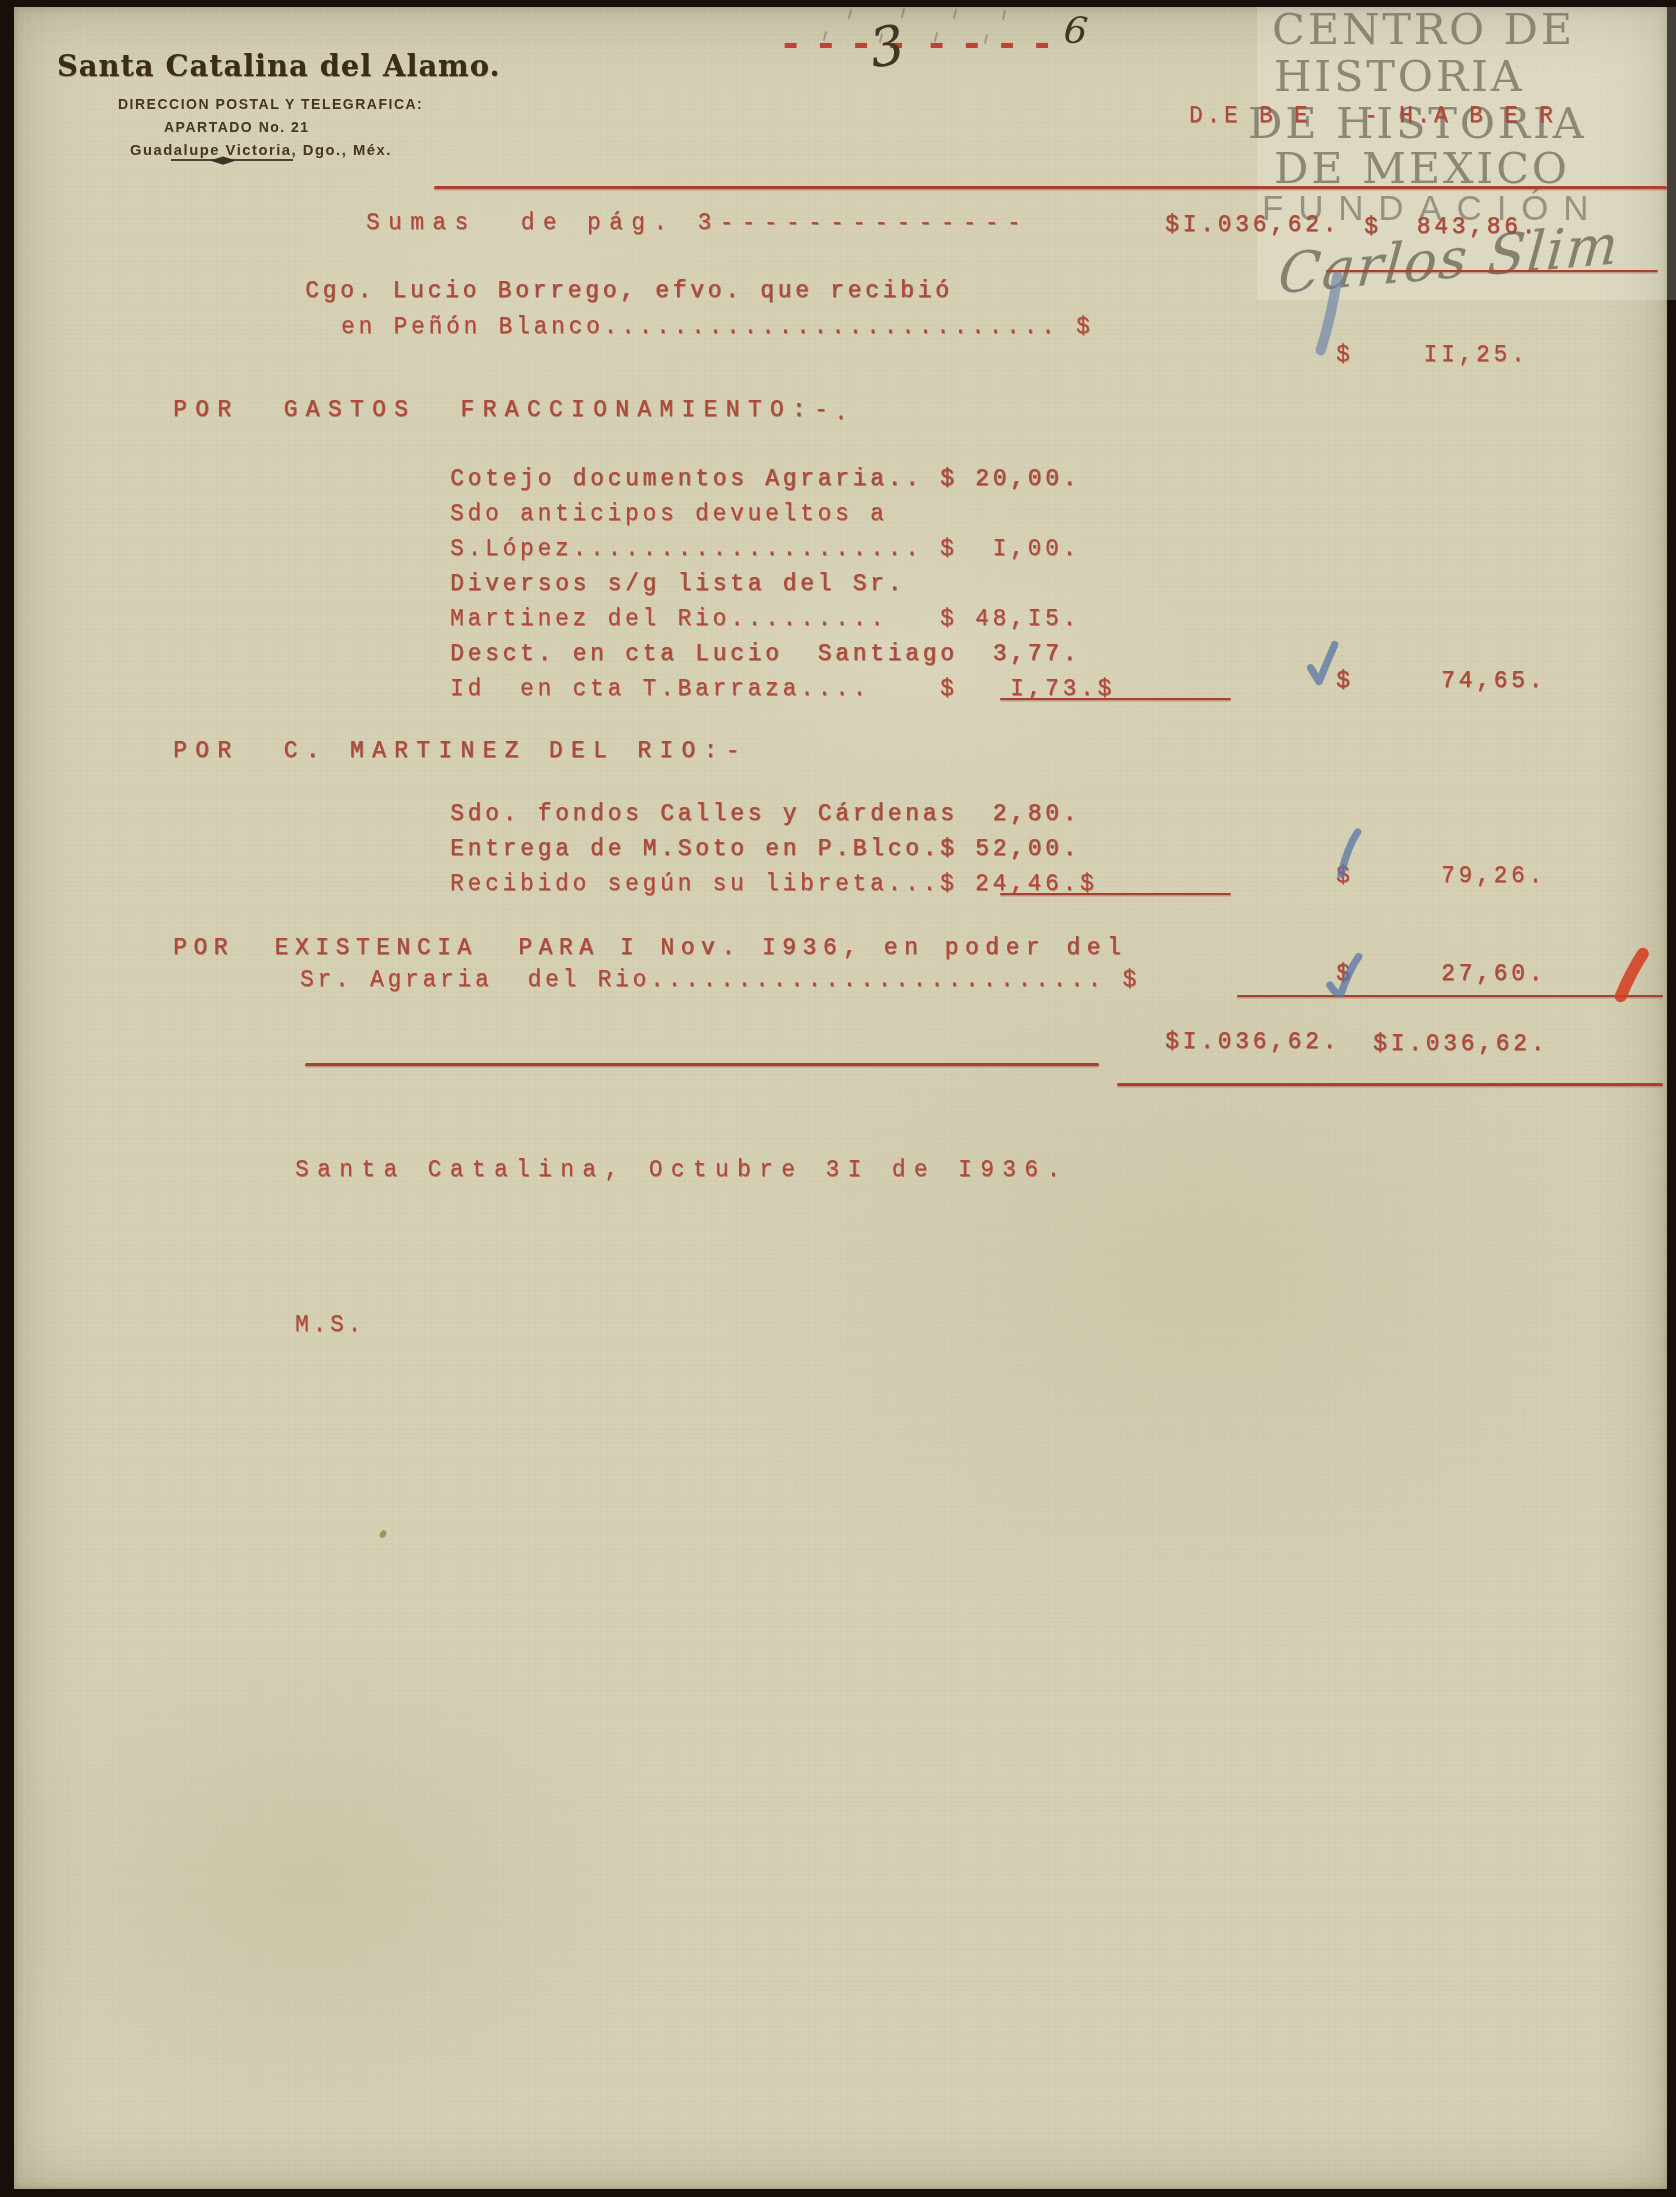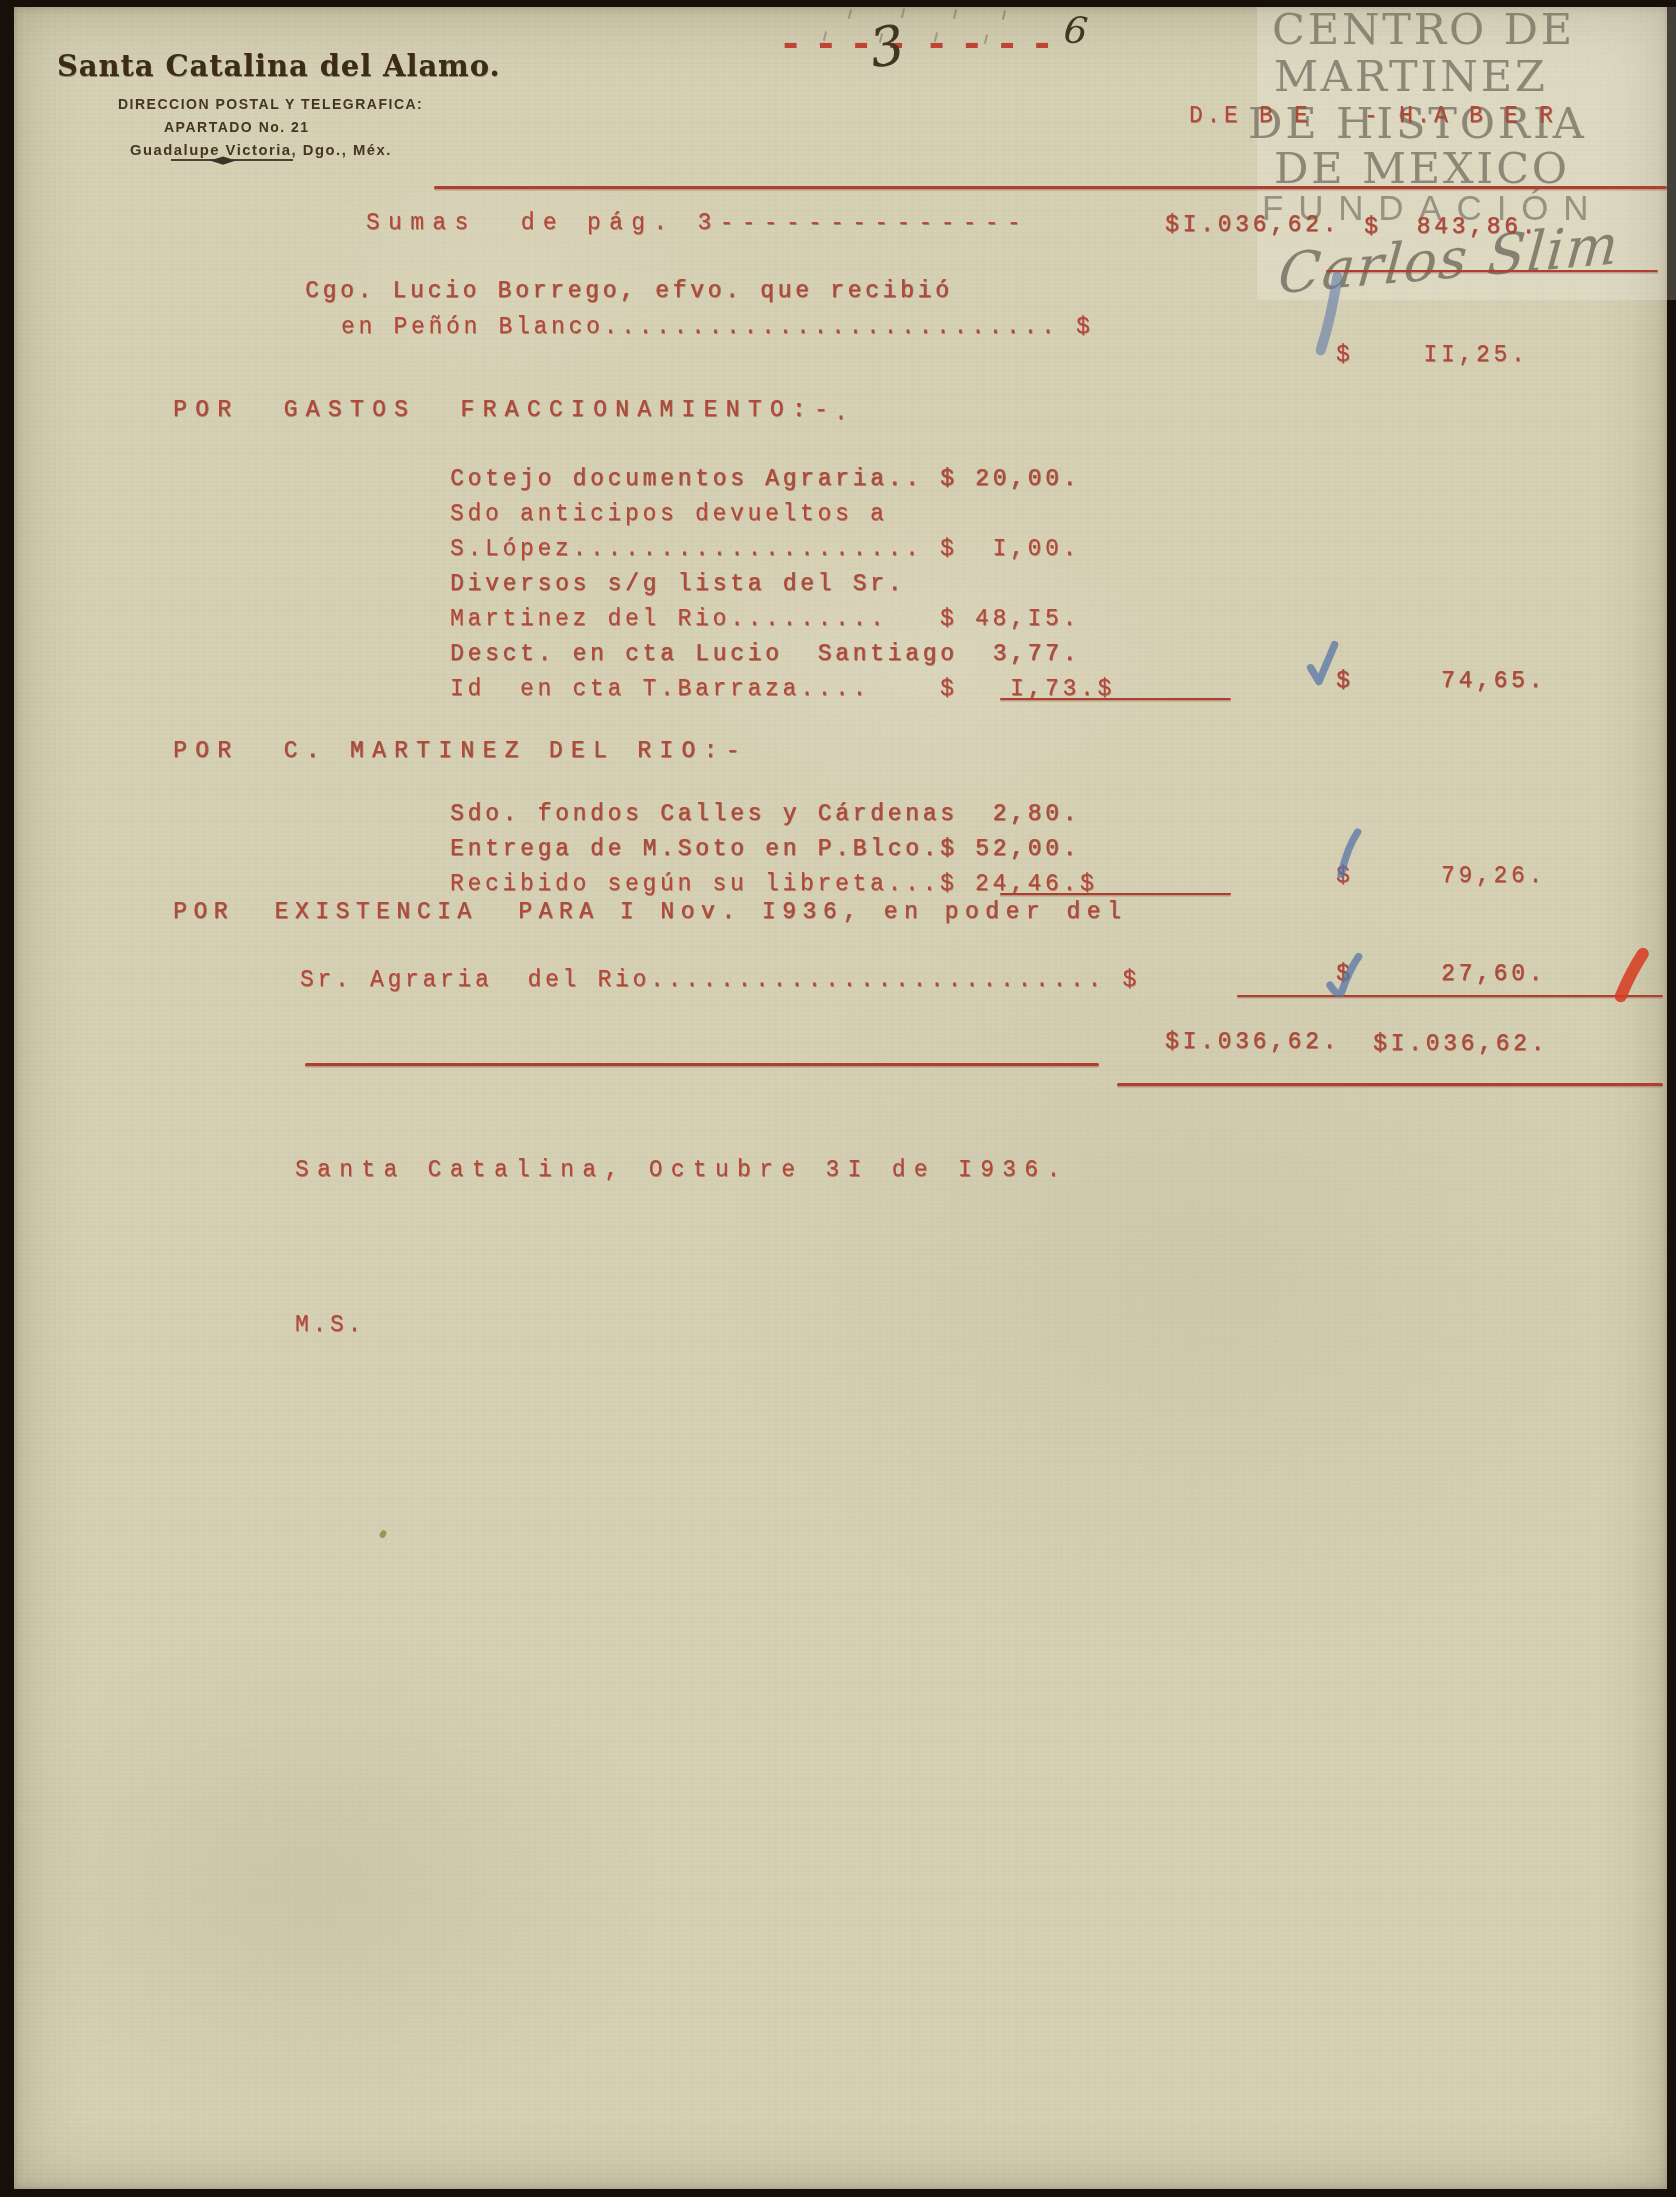--- a/index.html
+++ b/index.html
@@ -49,21 +49,21 @@
   svg.marks{position:absolute;left:0;top:0;pointer-events:none;}
 </style>
 </head>
 <body>
 
 <div id="canvas">
   <div id="paper">
 
     <div class="wm-band" style="left:1243px;top:0;width:424px;height:293px;"></div>
     <div class="wm" style="left:1258px;top:-3.7px;">CENTRO DE</div>
-    <div class="wm" style="left:1260px;top:44px;">MARTINEZ</div>
+    <div class="wm" style="left:1260px;top:44px;">HISTORIA</div>
     <div class="wm" style="left:1234px;top:91px;">DE HISTORIA</div>
     <div class="wm" style="left:1260px;top:136px;">DE MEXICO</div>
     <div class="wm-found" style="left:1248px;top:181px;">FUNDACIÓN</div>
     <div class="wm-sign" style="left:1264px;top:220px;">Carlos Slim</div>
 
     <div class="hand" style="left:1050px;top:1.8px;font-size:37px;transform:rotate(6deg);">6</div>
 
     <div class="tick" style="left:810px;top:24px;"></div>
     <div class="tick" style="left:866px;top:26px;"></div>
     <div class="tick" style="left:921px;top:25px;"></div>
@@ -108,21 +108,21 @@
     <div class="rule" style="left:986px;top:691px;width:231px;height:1.8px;"></div>
     <div class="t mixed" style="left:1322px;top:659px;">$     74,65.</div>
 
     <div class="t wide mixed" style="left:159px;top:729px;">POR  C. MARTINEZ DEL RIO:-</div>
     <div class="t mixed" style="left:436px;top:792px;">Sdo. fondos Calles y Cárdenas  2,80.</div>
     <div class="t mixed" style="left:436px;top:827px;">Entrega de M.Soto en P.Blco.$ 52,00.</div>
     <div class="t" style="left:436px;top:862px;">Recibido según su libreta...$ 24,46.$</div>
     <div class="rule" style="left:986px;top:886px;width:231px;height:1.8px;"></div>
     <div class="t" style="left:1322px;top:854px;">$     79,26.</div>
 
-    <div class="t wide mixed" style="left:159px;top:890px;letter-spacing:6.5px;text-align:right;">POR  EXISTENCIA  PARA I Nov. I936, en poder del</div>
+    <div class="t wide mixed" style="left:159px;top:926px;letter-spacing:6.5px;text-align:right;">POR  EXISTENCIA  PARA I Nov. I936, en poder del</div>
     <div class="t" style="left:286px;top:958px;">Sr. Agraria  del Rio.......................... $</div>
     <div class="t mixed" style="left:1322px;top:952px;">$     27,60.</div>
     <div class="rule" style="left:1223px;top:988px;width:426px;height:1.8px;"></div>
 
     <div class="t mixed" style="left:1151px;top:1020px;">$I.036,62.</div>
     <div class="t mixed" style="left:1359px;top:1022px;">$I.036,62.</div>
     <div class="rule" style="left:291px;top:1056px;width:794px;"></div>
     <div class="rule" style="left:1103px;top:1076px;width:546px;"></div>
 
     <div class="t wide" style="left:281px;top:1148px;">Santa Catalina, Octubre 3I de I936.</div>

